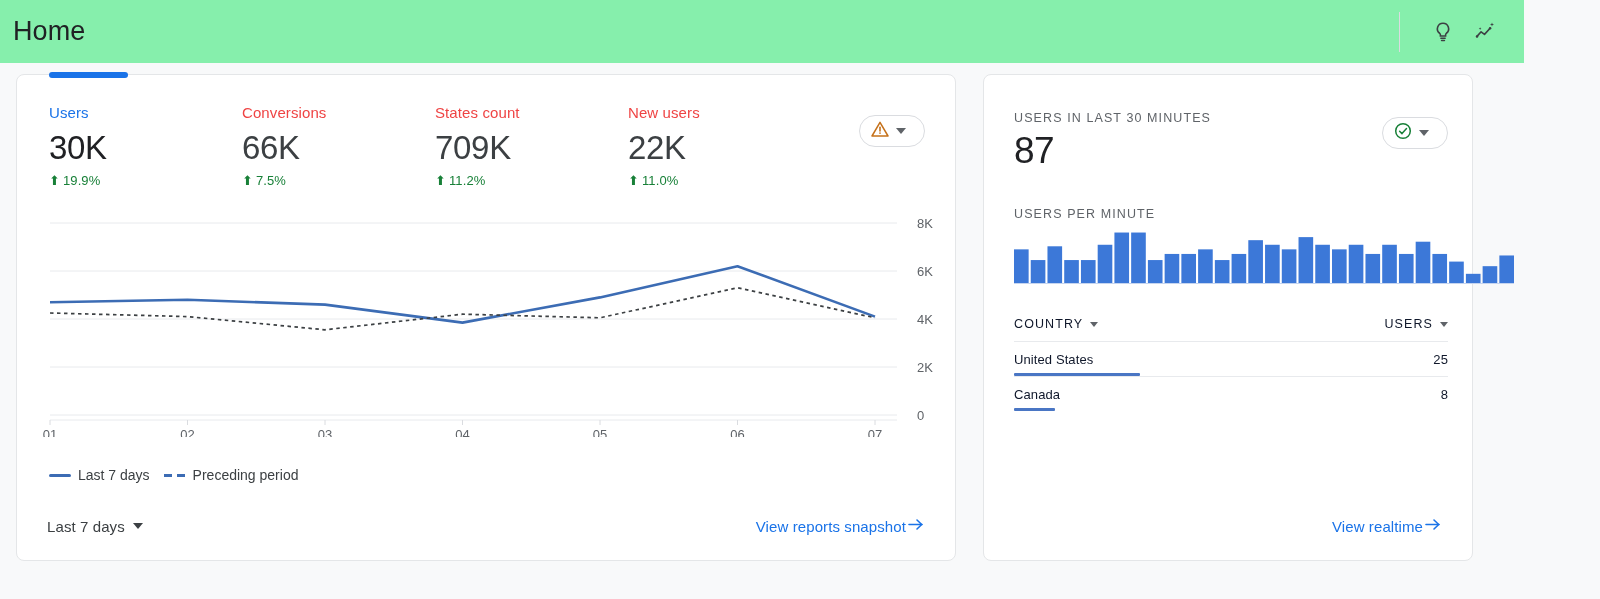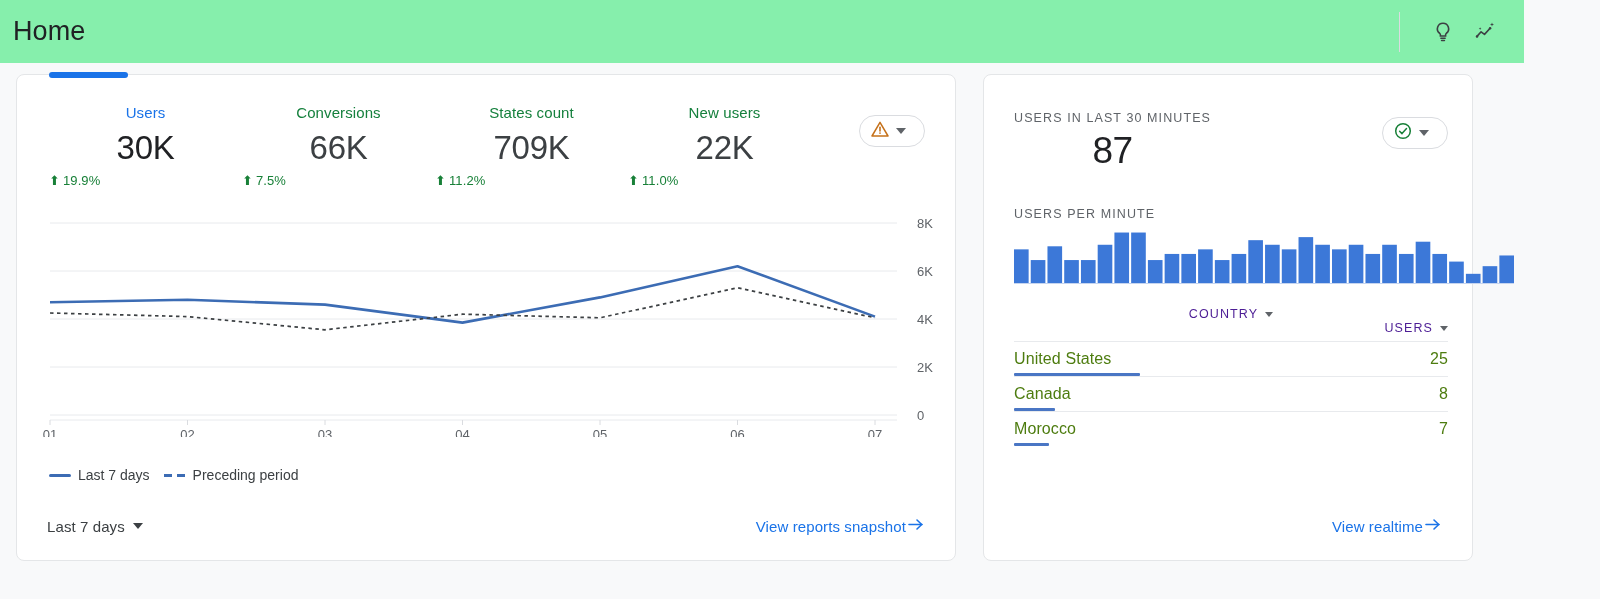--- a/index.html
+++ b/index.html
@@ -31,38 +31,38 @@
   .icon-btn {
     width: 42px; height: 42px; border-radius: 50%;
     display: flex; align-items: center; justify-content: center;
     cursor: pointer; background: transparent; border: none;
   }
   .icon-btn svg { display: block; }
 
   
   .card {
     position: absolute; background: #fff;
-    border: 1px solid #e4e6e8; border-radius: 8px; text-align: center;
+    border: 1px solid #e4e6e8; border-radius: 8px;
   }
   #card-overview { left: 16px; top: 74px; width: 940px; height: 487px; }
   #card-realtime { left: 983px; top: 74px; width: 490px; height: 487px; }
 
   .tab-indicator {
     position: absolute; left: 32px; top: -3px;
     width: 79px; height: 6px; border-radius: 3px; background: #1a73e8;
   }
 
   
   .metrics {
     position: absolute; left: 0; top: 28px; width: 100%;
     display: flex; align-items: flex-start; padding: 0 30px 0 32px;
   }
   .metric { width: 193px; }
   .metric-label {
-    font-size: 15px; color: #15803d; line-height: 20px; letter-spacing: .1px;
+    font-size: 15px; color: #ef4444; line-height: 20px; letter-spacing: .1px;
   }
   .metric.active .metric-label { color: #1a73e8; }
   .metric-value {
     font-size: 33px; font-weight: 400; color: #3c4043;
     line-height: 44px; margin-top: 3px; letter-spacing: -.3px;
   }
   .metric.active .metric-value { color: #202124; }
   .metric-delta {
     font-size: 13px; color: #188038; margin-top: 3px;
     display: flex; align-items: center; gap: 3px; letter-spacing: .1px;
@@ -128,32 +128,32 @@
     border: 1px solid #dadce0; border-radius: 16px; background: #fff;
     display: flex; align-items: center; gap: 6px; cursor: pointer;
   }
   .upm-caption { position: absolute; left: 30px; top: 132px; }
   .spark { position: absolute; left: 30px; top: 156px; width: 500px; height: 56px; }
   .spark svg { display: block; }
 
   .rt-table { position: absolute; left: 30px; top: 232px; right: 24px; }
   .rt-thead {
     display: flex; align-items: center; height: 34px;
-    font-size: 12.5px; letter-spacing: 1.1px; color: #4c1d95; flex-direction: column;
+    font-size: 12.5px; letter-spacing: 1.1px; color: #0f172a;
   }
   .th-caret {
     width: 0; height: 0; margin-left: 7px; display: inline-block;
     border-left: 4px solid transparent; border-right: 4px solid transparent;
     border-top: 5px solid #5f6368;
   }
   .th-country { display: flex; align-items: center; }
   .th-users { margin-left: auto; display: flex; align-items: center; }
   .rt-row { position: relative; height: 35px; border-top: 1px solid #e8eaed; }
   .rt-row:first-of-type { border-top: 1px solid #e8eaed; }
-  .rt-row-inner { display: flex; align-items: center; height: 34px; font-size: 16px; color: #4d7c0f; }
+  .rt-row-inner { display: flex; align-items: center; height: 34px; font-size: 13px; color: #0f172a; }
   .rt-country { letter-spacing: .1px; }
   .rt-users { margin-left: auto; letter-spacing: .1px; }
   .rt-bar {
     position: absolute; left: 0; bottom: 0; height: 3px; background: #4a76c4; border-radius: 1px;
   }
 </style>
 </head>
 <body>
 
 <div class="topbar">
@@ -371,27 +371,20 @@
 
 
     <div class="rt-row">
       <div class="rt-row-inner">
         <span class="rt-country">Canada</span>
         <span class="rt-users">8</span>
       </div>
       <div class="rt-bar" style="width: 9.5%;"></div>
     </div>
 
-    <div class="rt-row">
-      <div class="rt-row-inner">
-        <span class="rt-country">Morocco</span>
-        <span class="rt-users">7</span>
-      </div>
-      <div class="rt-bar" style="width: 8%;"></div>
-    </div>
   </div>
 
   <div class="card-footer">
     <a class="footer-link" href="#">
       <span>View realtime</span>
       <span>
         <svg width="19" height="19" viewBox="0 0 19 19" fill="none" stroke="#1a73e8" stroke-width="1.6" stroke-linecap="round" stroke-linejoin="round">
           <path d="M3 9.5h13"></path>
             <path d="M11 5l4.7 4.5L11 14"></path>
         </svg>

